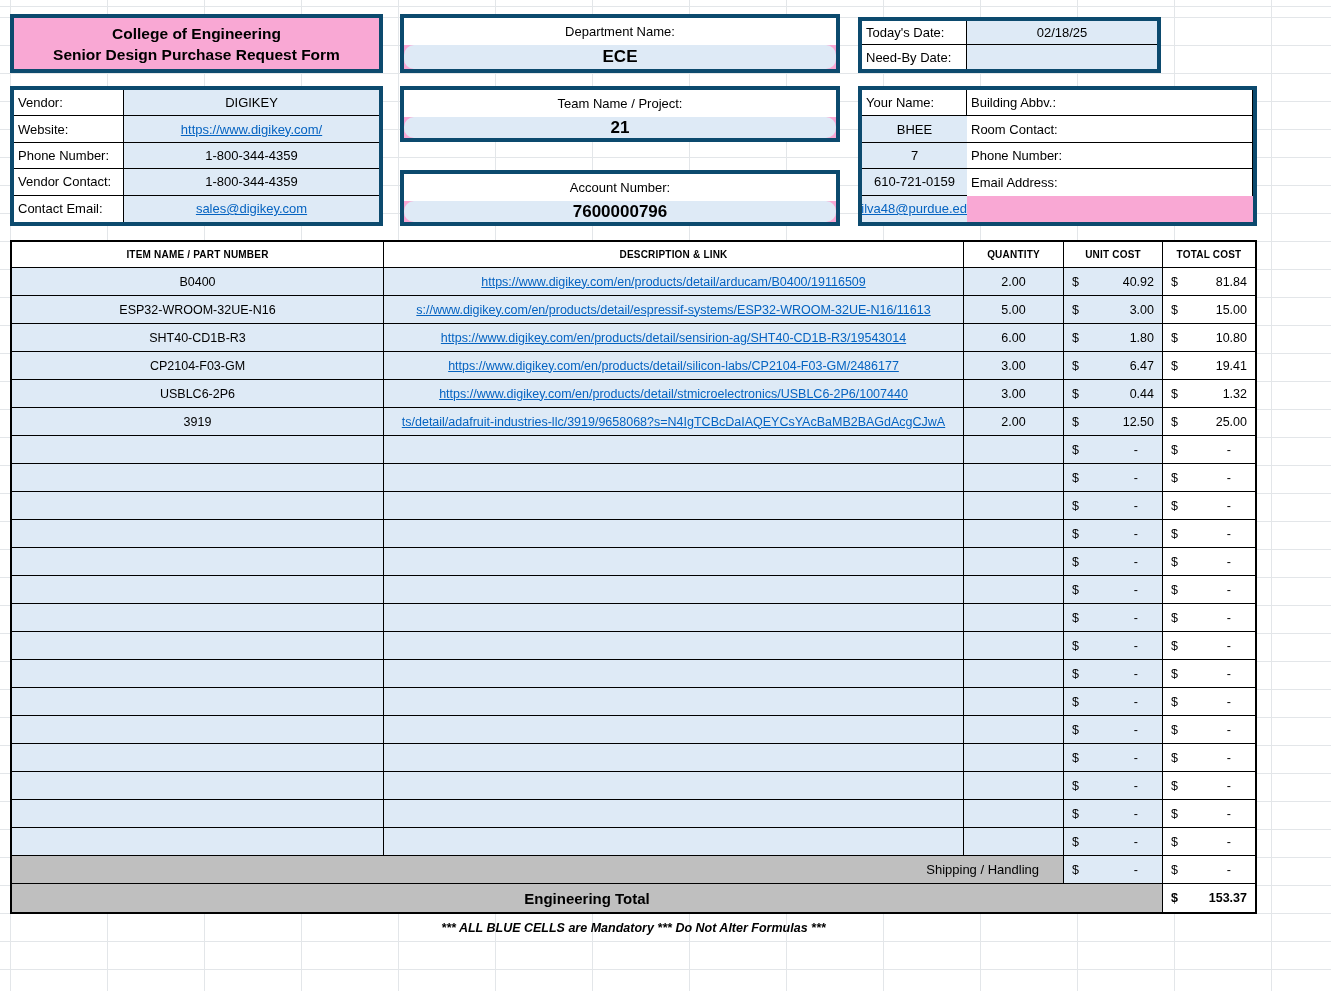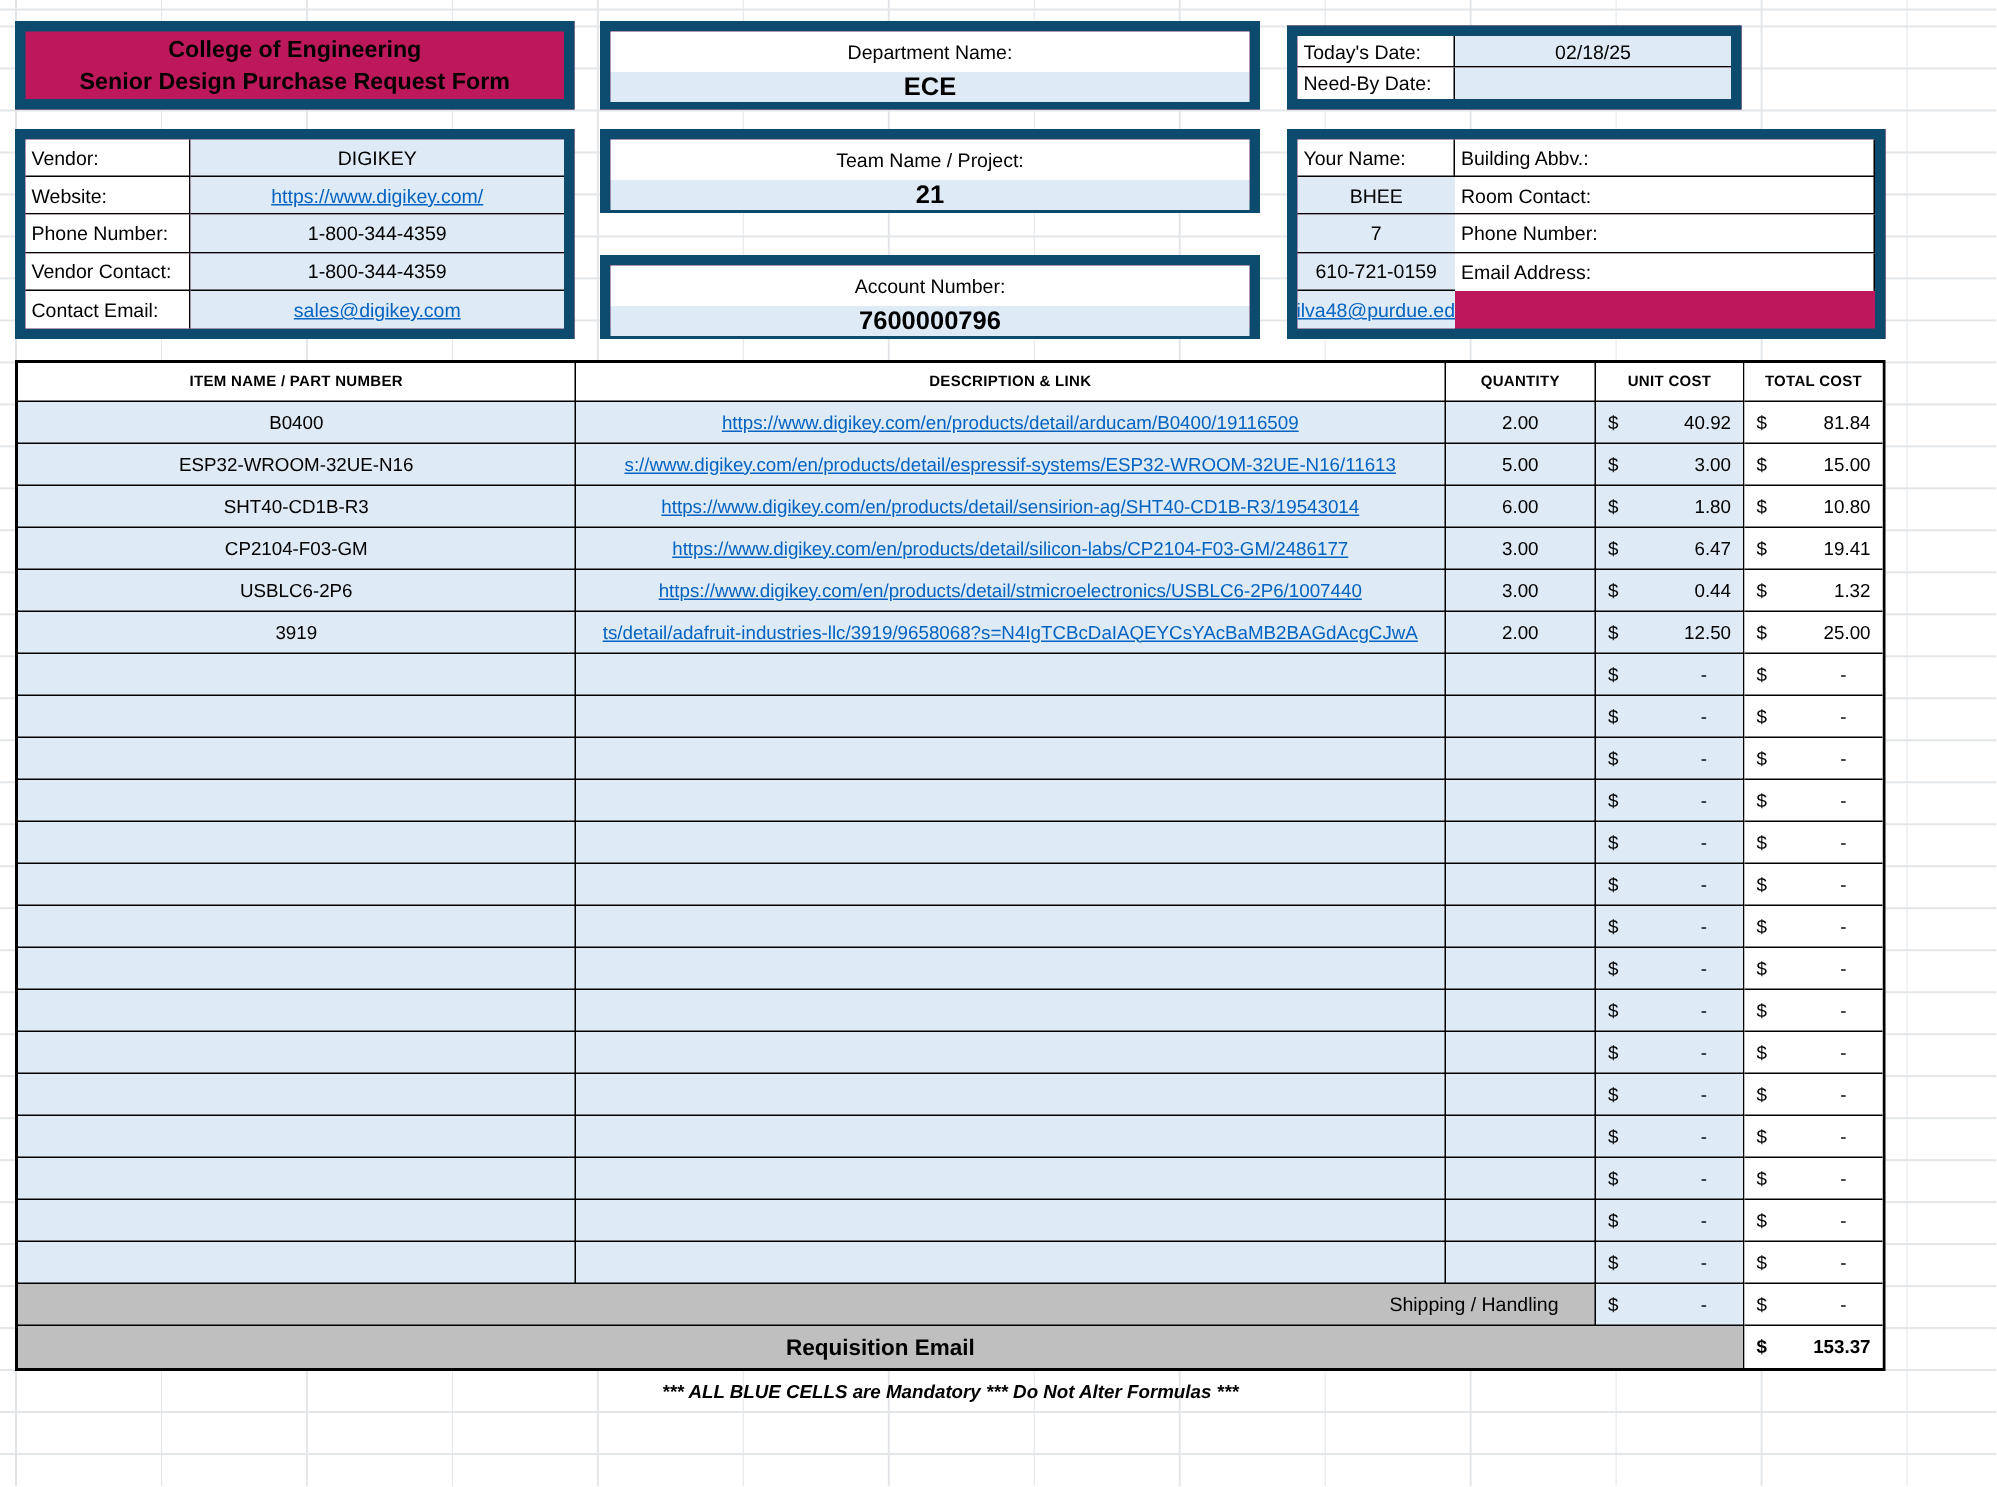--- a/index.html
+++ b/index.html
@@ -13,30 +13,30 @@
     position:relative;width:1331px;height:991px;background:#fff;overflow:hidden;
     font-family:"Liberation Sans","DejaVu Sans",sans-serif;color:#000;
   }
   .gridlayer{
     position:absolute;inset:0;
     background-image:
       repeating-linear-gradient(to right, var(--grid) 0 1px, transparent 1px 97px),
       repeating-linear-gradient(to bottom, var(--grid) 0 1px, transparent 1px 28px);
     background-position:10px 17px;
   }
-  .block{position:absolute;border:7px solid #0c4a6e;box-sizing:border-box;background:#be185d;}
+  .block{position:absolute;border:4px solid #0c4a6e;box-sizing:border-box;background:#f9a8d4;}
 
   
   #title-block{left:10px;top:14px;width:373px;height:59px;display:flex;flex-direction:column;
     justify-content:center;align-items:center;font-weight:bold;font-size:15.5px;line-height:21px;}
 
   
   .stack2{display:flex;flex-direction:column;}
   .stack2 .s-lbl{flex:0 0 27px;display:flex;align-items:center;justify-content:center;font-size:13px;background:#fff;text-align:right;}
-  .stack2 .s-val{flex:1;display:flex;align-items:center;justify-content:center;font-weight:bold;font-size:17px;background:var(--blue);}
+  .stack2 .s-val{flex:1;display:flex;align-items:center;justify-content:center;font-weight:bold;font-size:17px;background:var(--blue);border-radius:10px;}
   #dept-block{left:400px;top:14px;width:440px;height:59px;}
   #team-block{left:400px;top:86px;width:440px;height:56px;}
   #account-block{left:400px;top:170px;width:440px;height:56px;}
 
   
   .kv-block{display:grid;}
   #dates-block{left:858px;top:17px;width:303px;height:56px;grid-template-columns:105px 1fr;grid-auto-rows:1fr;}
   #vendor-block{left:10px;top:86px;width:373px;height:140px;grid-template-columns:110px 1fr;grid-auto-rows:1fr;}
   #requester-block{left:858px;top:86px;width:399px;height:140px;grid-template-columns:105px 1fr;grid-auto-rows:1fr;}
   .kv-block .kcell{border-right:1px solid #000;border-bottom:1px solid #000;display:flex;align-items:center;
@@ -436,21 +436,21 @@
         <span>$</span>
         <span class="amt dash">-</span>
       </div>
       <div class="cell money">
         <span>$</span>
         <span class="amt dash">-</span>
       </div>
     </div>
 
     <div class="trow trow-total">
-      <div class="cell graycell total-label">Requisition Email</div>
+      <div class="cell graycell total-label">Engineering Total</div>
       <div class="cell money total-amount">
         <span>$</span>
         <span class="amt">153.37</span>
       </div>
     </div>
   </div>
 
   <div id="footer-note">*** ALL BLUE CELLS are Mandatory *** Do Not Alter Formulas ***</div>
 </div>
 

